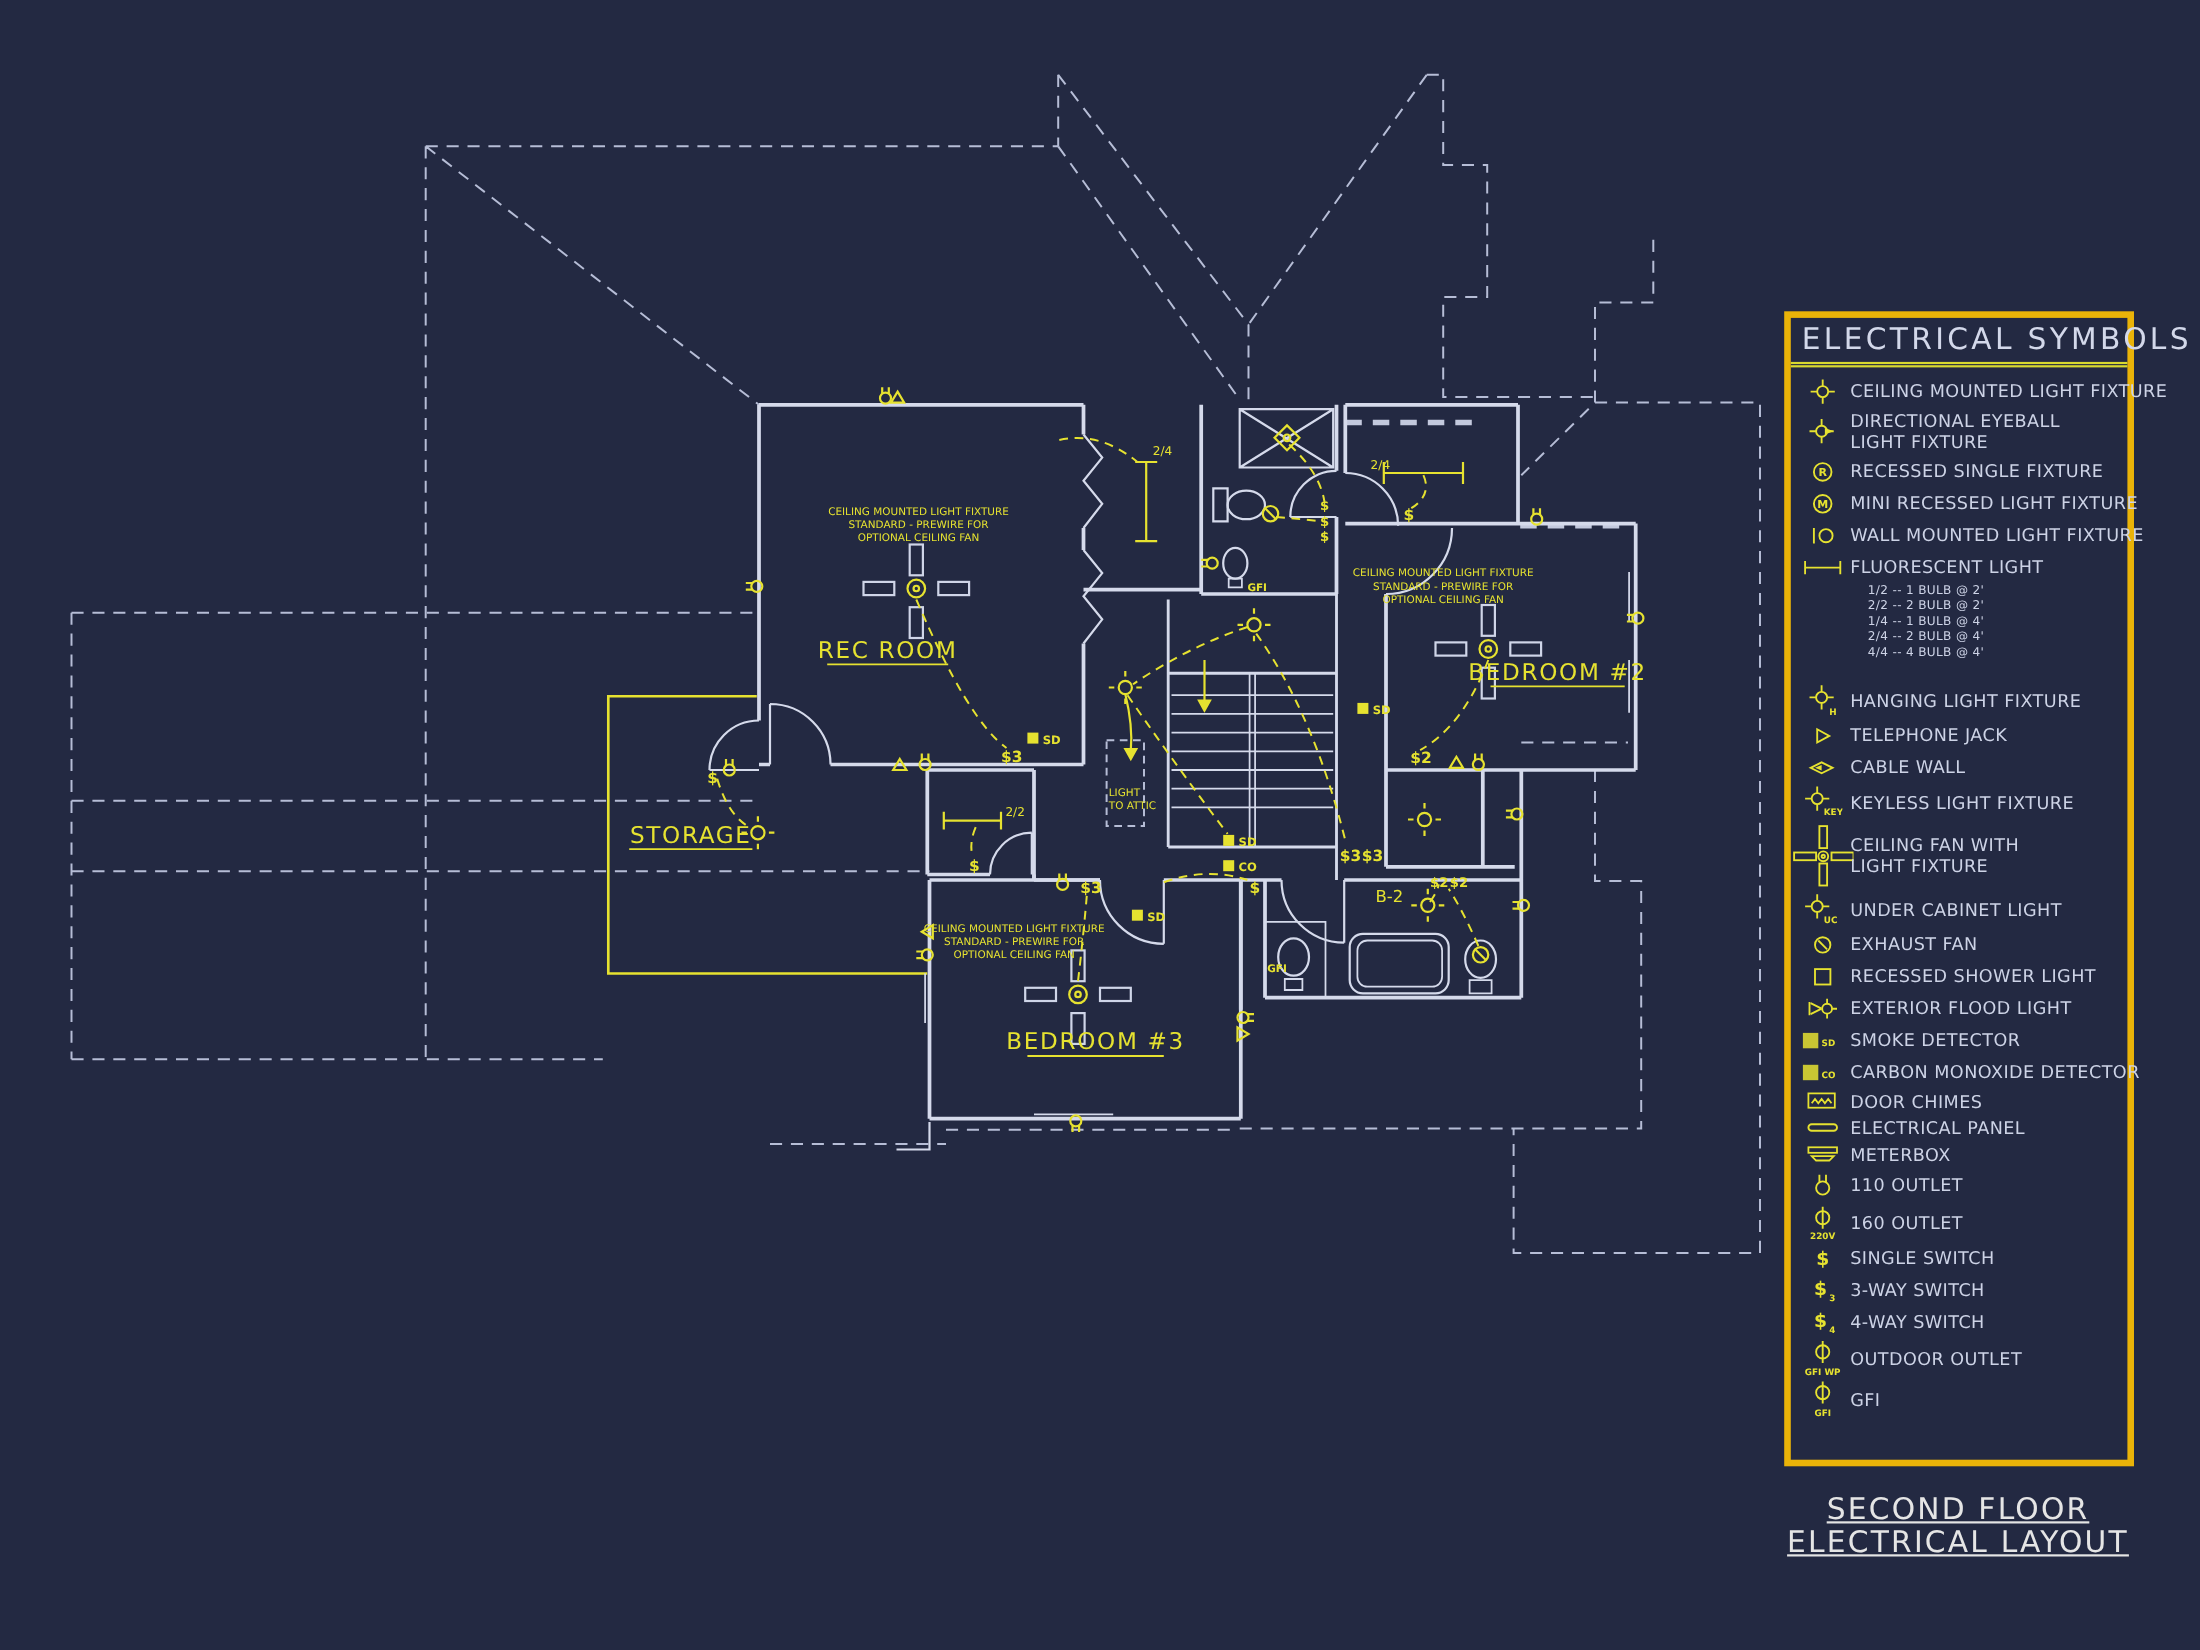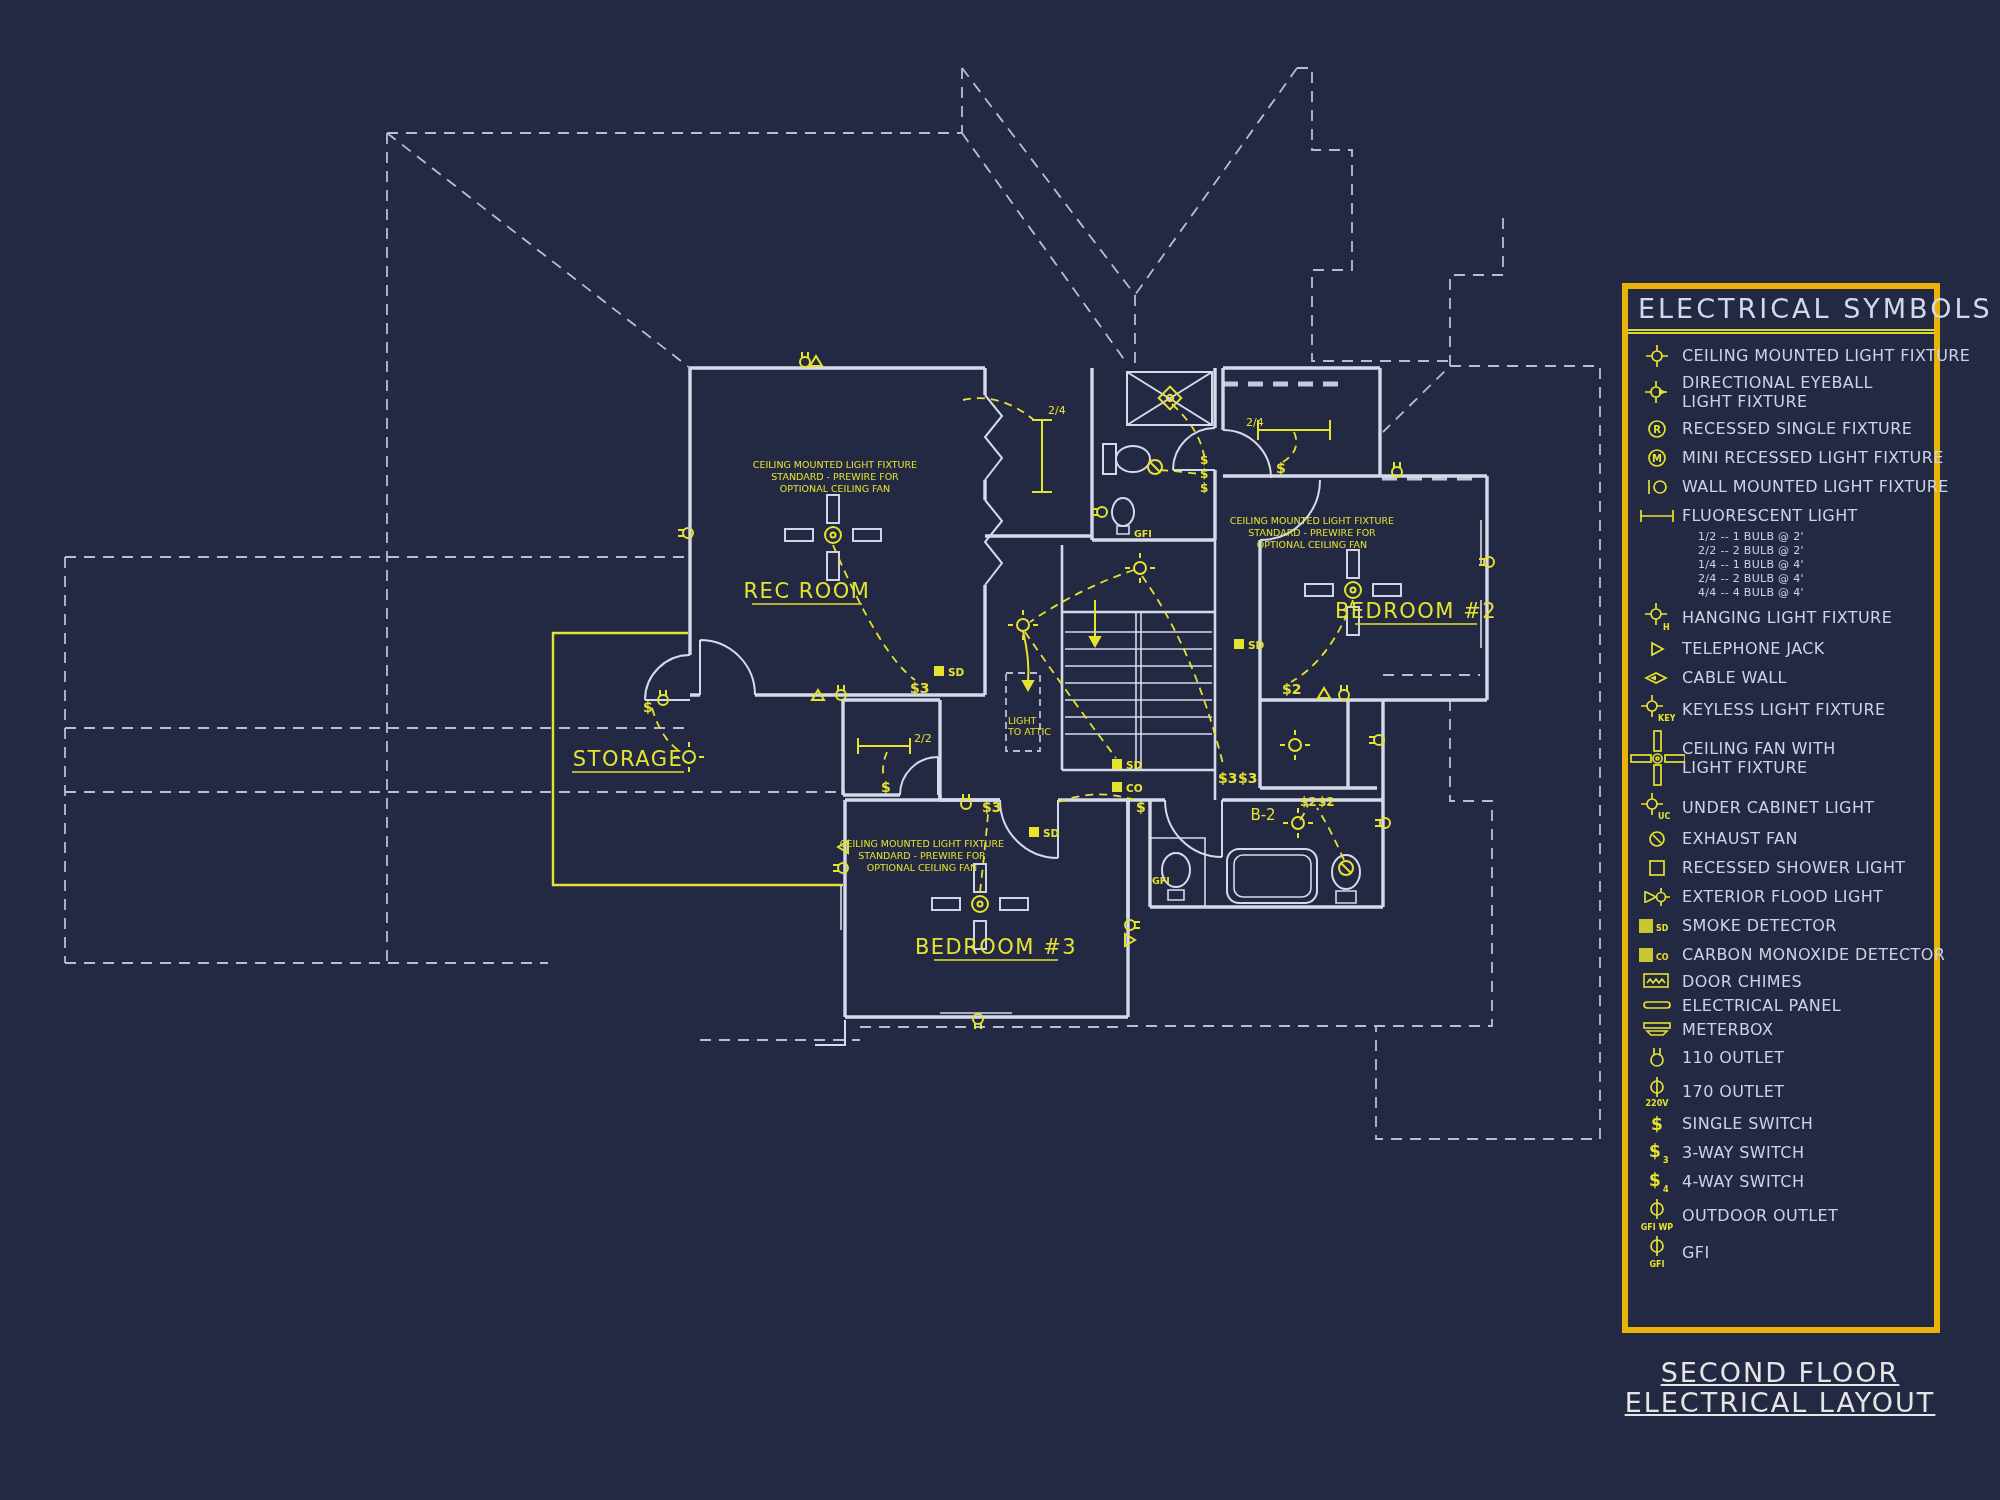--- a/index.html
+++ b/index.html
@@ -10,21 +10,21 @@
   
   .legend{position:absolute;left:1622px;top:283px;width:318px;height:1050px;
           border:6px solid #eab308;box-sizing:border-box;background:#232942;}
   .legend-title{color:#d3d8ea;font-size:27px;letter-spacing:3px;padding:4px 8px 5px 10px;
           border-bottom:2px solid #d9d92f;position:relative;white-space:nowrap;}
   .legend-title:after{content:"";position:absolute;left:0;right:0;bottom:-5px;border-bottom:2px solid #d9d92f;}
   .lbody{padding:10px 4px 0 4px;}
   .lrow{display:flex;align-items:center;min-height:29px;}
   .lic{width:50px;flex:none;display:flex;justify-content:center;align-items:center;flex-direction:column;}
   .llab{color:#cdd3e6;font-size:16px;letter-spacing:.4px;line-height:19px;white-space:nowrap;}
-  .lsub{margin:0 0 0 66px;color:#cdd3e6;font-size:11px;line-height:14px;letter-spacing:.3px;}
+  .lsub{margin:0 0 20px 66px;color:#cdd3e6;font-size:11px;line-height:14px;letter-spacing:.3px;}
   .ictag{fill:#e6e230;font-size:8px;font-weight:bold;}
   .compact{min-height:24px;align-items:center;}
 
   
   .tblock{position:absolute;left:1600px;top:1358px;width:360px;text-align:center;
           color:#e5e5e5;font-size:27px;letter-spacing:2px;line-height:30px;}
   .tblock span{text-decoration:underline;}
 </style>
 </head>
 <body>
@@ -615,21 +615,21 @@
     <div class="lrow" style="min-height:36px">
       <span class="lic">
         <svg width="30" height="32">
               <g stroke="#e6e230" stroke-width="1.7" fill="none">
           <circle cx="15" cy="12" r="6"></circle>
                 <path d="M15,2 V22"></path>
               </g>
           <text x="15" y="31" text-anchor="middle" class="ictag">220V</text>
             </svg>
       </span>
-      <span class="llab">170 OUTLET</span>
+      <span class="llab">160 OUTLET</span>
     </div>
 
     <div class="lrow">
       <span class="lic">
         <svg width="24" height="22">
               <text x="12" y="17" text-anchor="middle" font-size="17" font-weight="bold" fill="#e6e230">$</text>
             </svg>
       </span>
       <span class="llab">SINGLE SWITCH</span>
     </div>

